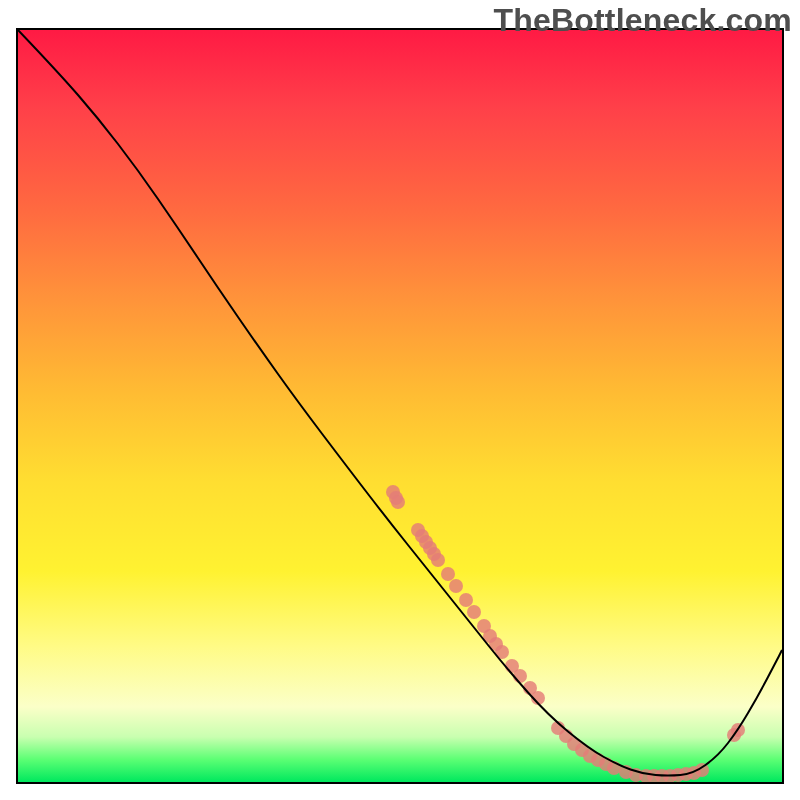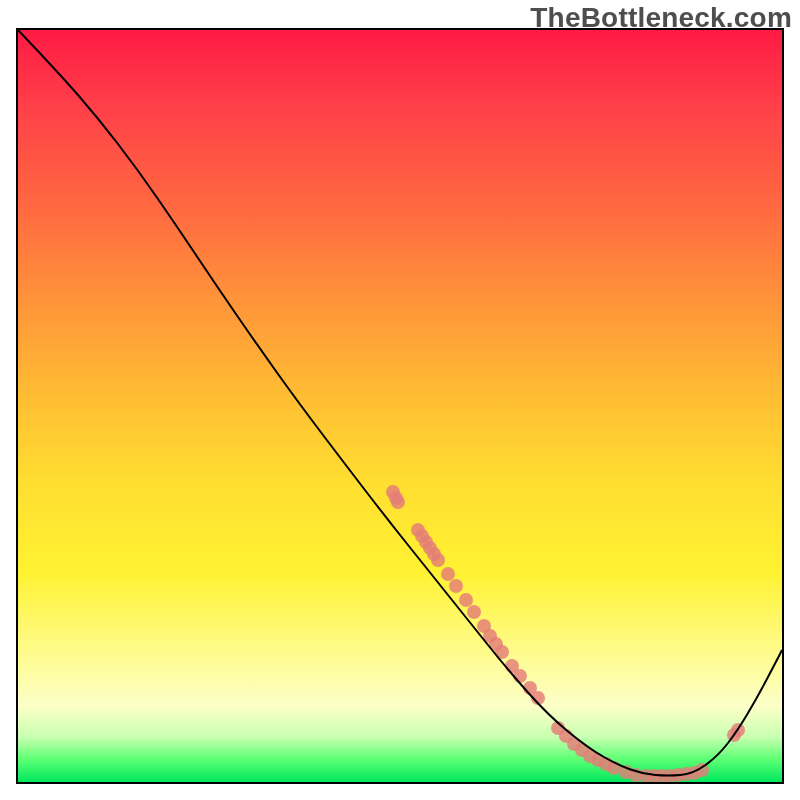--- a/index.html
+++ b/index.html
@@ -13,21 +13,21 @@
   }
   .wrap {
     position: relative;
     width: 800px;
     height: 800px;
   }
   .watermark {
     position: absolute;
     top: 2px;
     right: 8px;
-    font-size: 28px;
+    font-size: 32px;
     font-weight: 600;
     color: #4e4e4e;
     letter-spacing: 0.2px;
     z-index: 10;
     user-select: none;
   }
   .plot {
     position: absolute;
     left: 16px;
     top: 28px;

